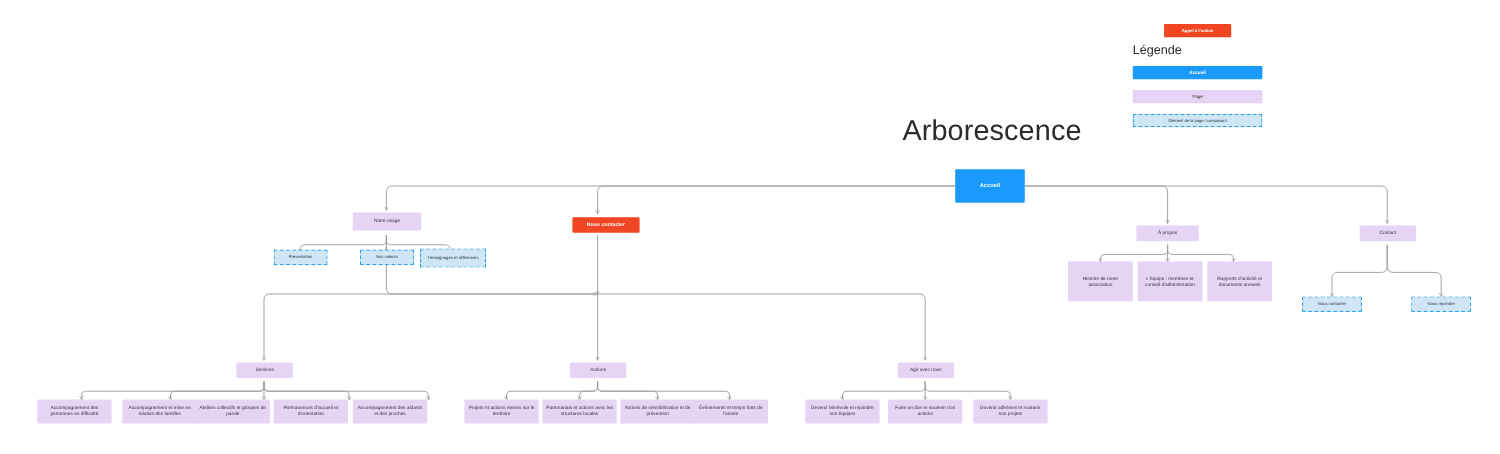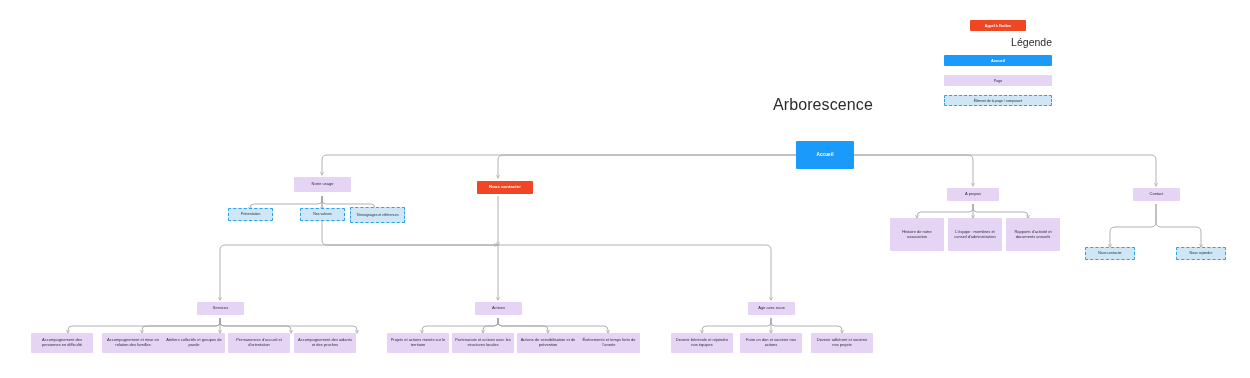--- a/index.html
+++ b/index.html
@@ -70,36 +70,35 @@
     color: #24313c;
     font-size: 3.5px;
     border: 1px dashed #2aa3e8;
   }
 
   .page-title {
     position: absolute;
     left: 752px;
     top: 96px;
     width: 150px;
-    font-size: 16px;
+    font-size: 24px;
     font-weight: 400;
     color: #2b2b2b;
     letter-spacing: 0.1px;
-    margin-left: 21px;
   }
 
   .legend {
     position: absolute;
     left: 944px;
     top: 20px;
     width: 108px;
   }
 
   .legend-title {
-    text-align: right;
+    text-align: left;
     font-size: 10.5px;
     color: #2b2b2b;
     margin: 5px 0 7px 0;
   }
 
   .legend-swatch {
     box-sizing: border-box;
     display: flex;
     align-items: center;
     justify-content: center;

